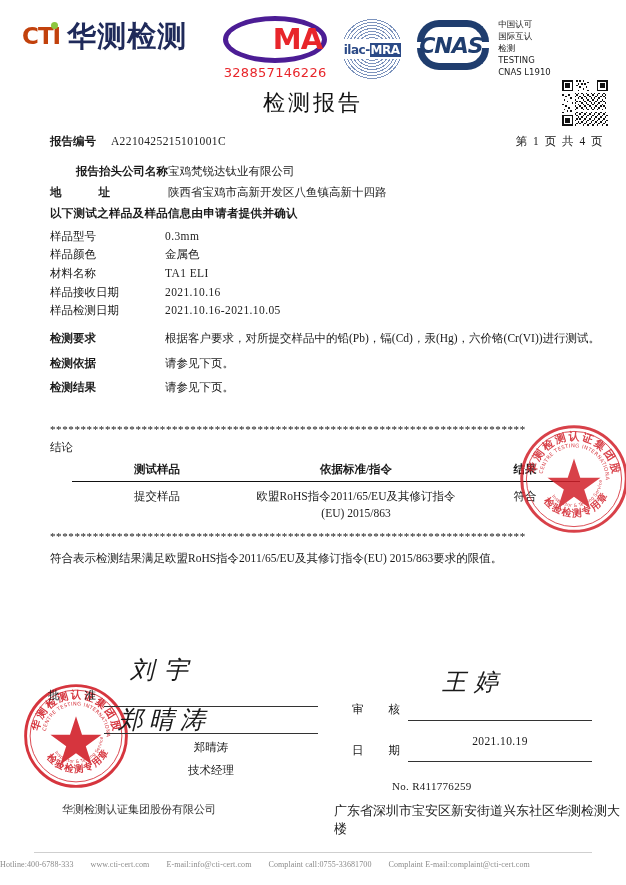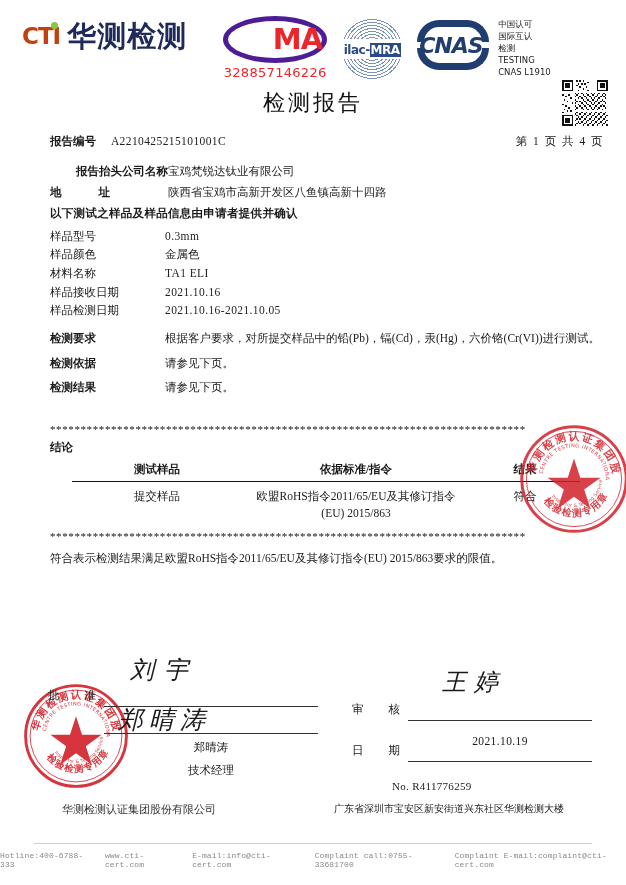--- a/index.html
+++ b/index.html
@@ -261,21 +261,21 @@
   .stars {
     font-size: 11px;
     letter-spacing: 0.6px;
     color: #111;
     white-space: nowrap;
     overflow: hidden;
     height: 14px;
     font-family: "Liberation Serif", serif;
   }
   .concl-label {
-    font-weight: bold;
+    font-weight: normal;
     font-size: 11.5px;
     margin: 3px 0 4px 0;
   }
   .concl-table {
     width: 100%;
     border-collapse: collapse;
     font-size: 11.5px;
     margin-left: 22px;
     width: 508px;
   }
@@ -380,21 +380,21 @@
     position: absolute;
     left: 62px;
     top: 126px;
     font-size: 11px;
     color: #333;
   }
   .addr-foot {
     position: absolute;
     left: 334px;
     top: 126px;
-    font-size: 10px;
+    font-size: 13px;
     color: #222;
   }
   .no-foot {
     position: absolute;
     left: 392px;
     top: 104px;
     font-size: 11px;
     letter-spacing: 0.3px;
   }
 
@@ -415,21 +415,21 @@
     bottom: 16px;
     width: 626px;
   }
   .footer-rule {
     border-top: 1px solid #cfcfcf;
     margin: 0 34px 7px 34px;
   }
   .footer-line {
     display: flex;
     gap: 17px;
-    font-family: Liberation Mono, monospace;
+    font-family: Liberation Serif, serif;
     font-size: 8px;
     color: #8a8a8a;
     letter-spacing: 0.1px;
   }
 </style>
 </head>
 <body>
 
 <div class="page">
 

